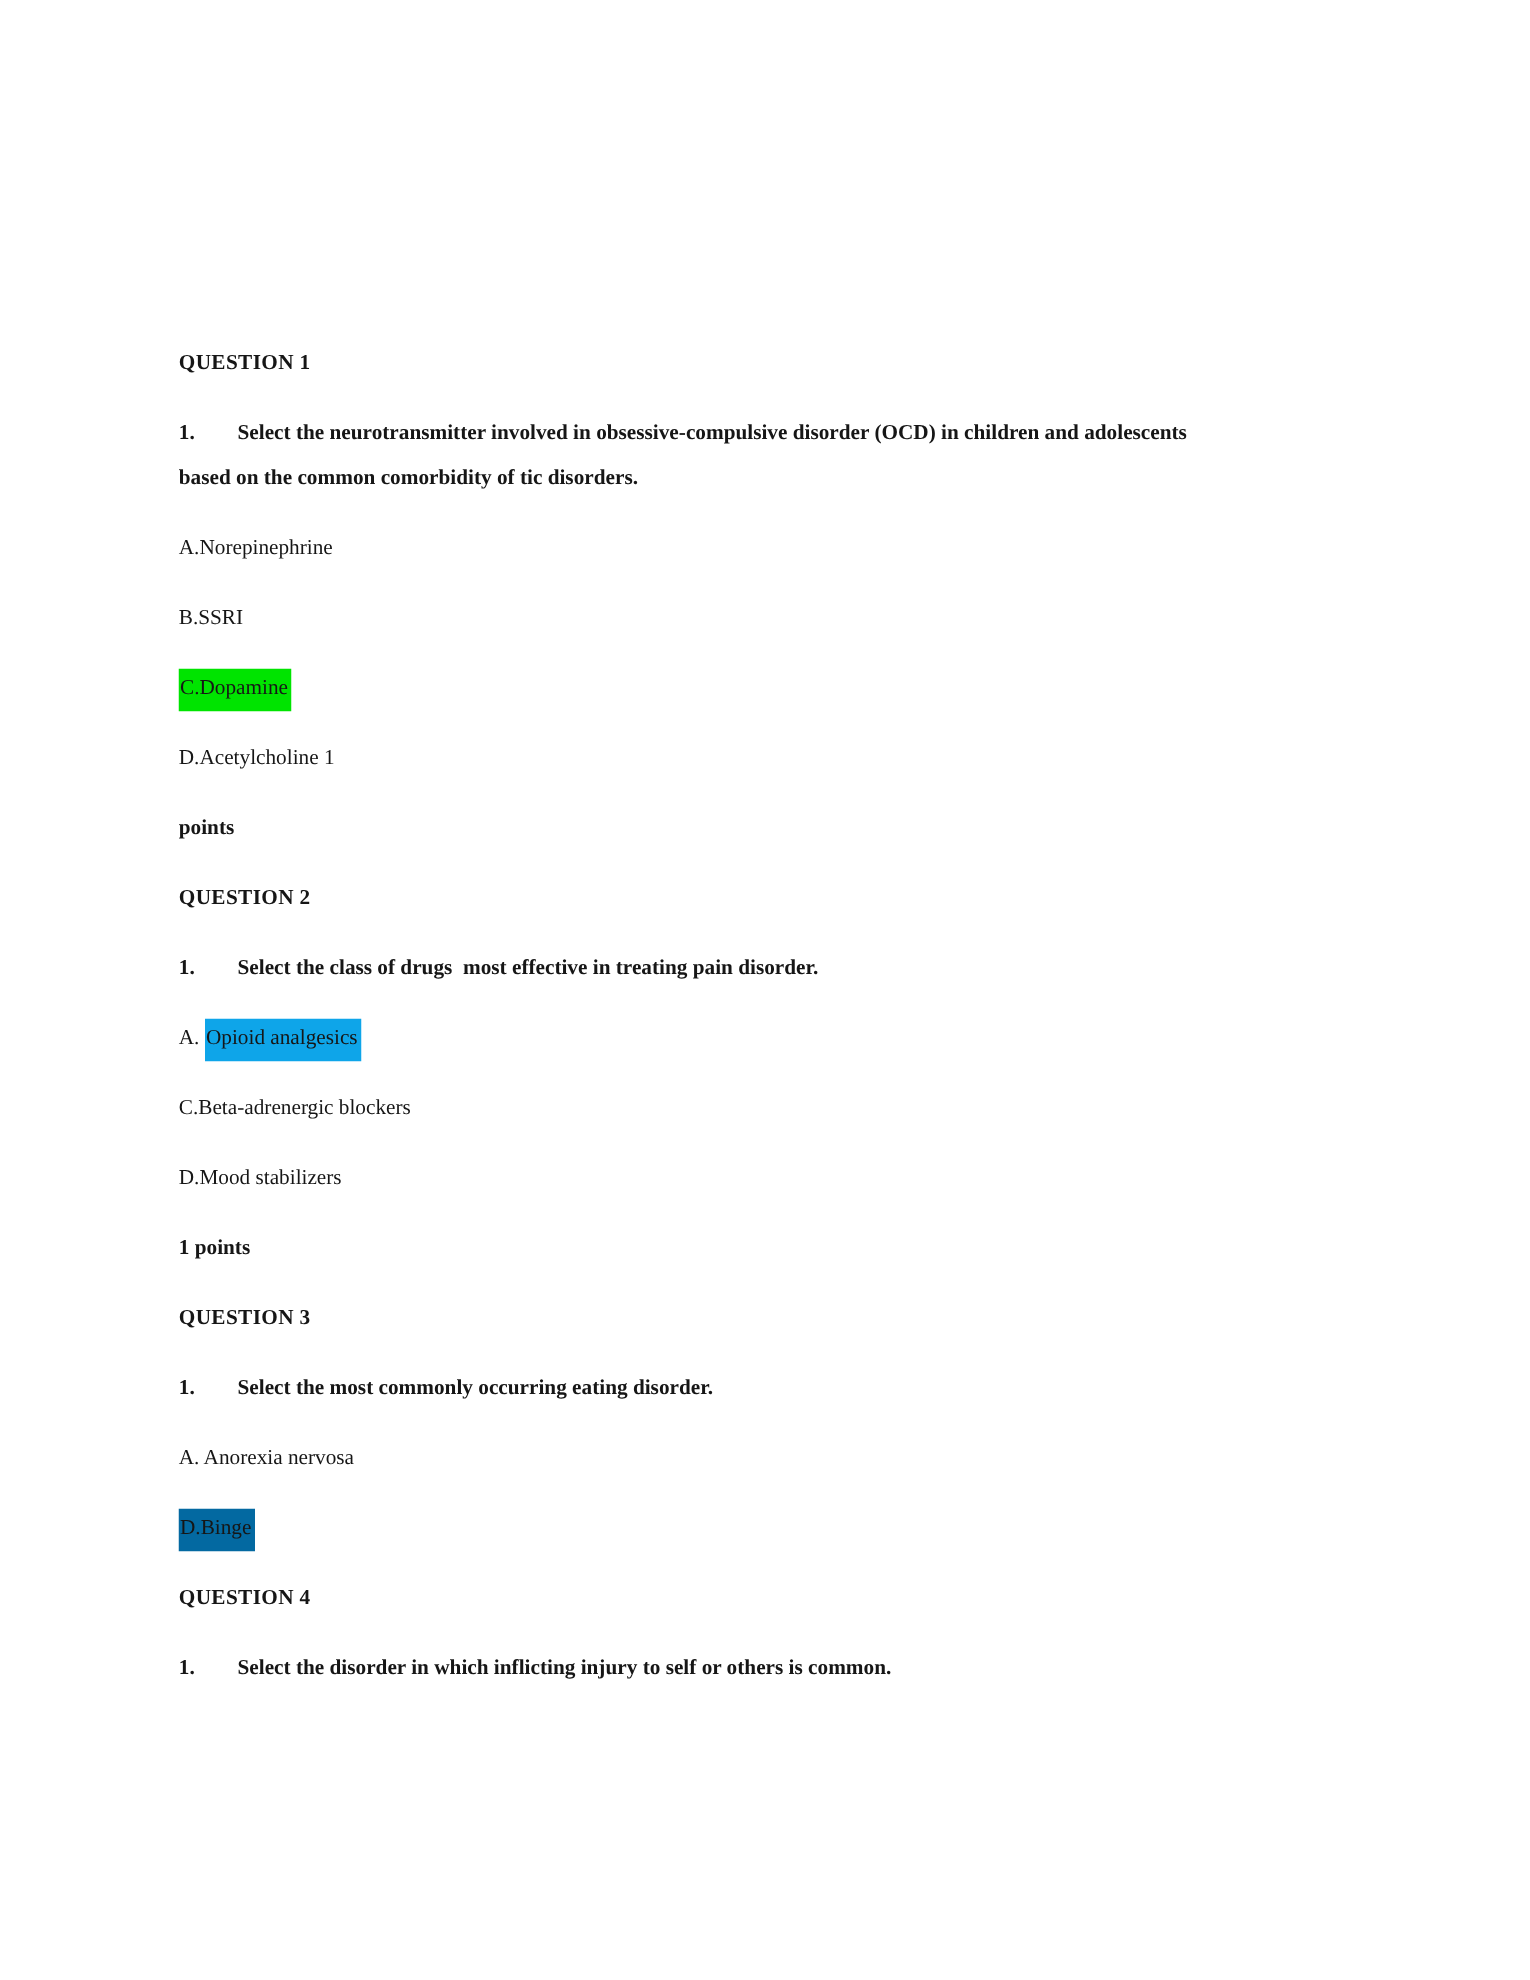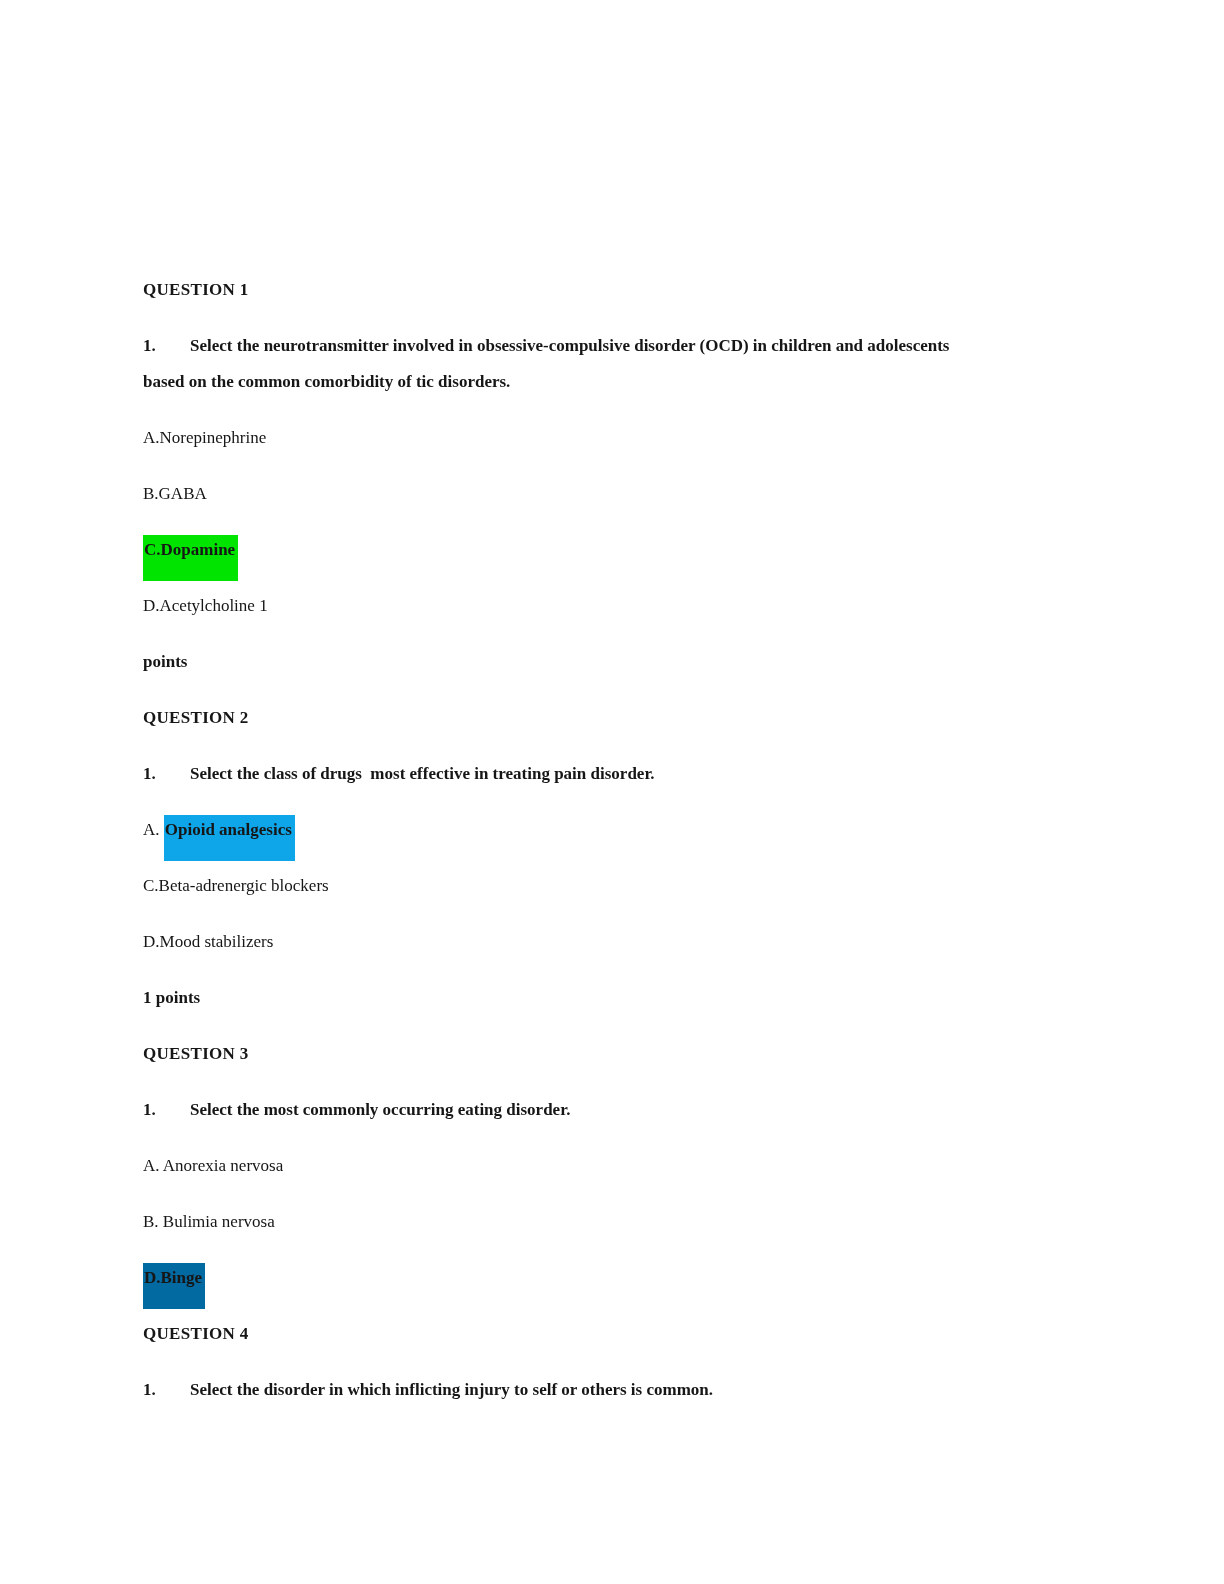--- a/index.html
+++ b/index.html
@@ -36,53 +36,51 @@
   }
   .qnum {
     display: inline-block;
     width: 47px;
   }
   .points {
     font-weight: bold;
   }
   .hl {
     
-    padding: 5px 3px 22px 1px;
-    font-weight: bold;
+    padding: 5px 3px 10px 1px;
   }
 </style>
 </head>
 <body style="background: rgb(255, 255, 255); color: rgb(22, 22, 22);">
 
 <div class="page">
 
   <div>
     <p class="q-heading">QUESTION 1</p>
     <p class="prompt"><span class="qnum">1.</span><span>Select the neurotransmitter involved in obsessive-compulsive disorder (OCD) in children and adolescents based on the common comorbidity of tic disorders.</span></p>
     <p><span>A.Norepinephrine</span></p>
-    <p><span>B.GABA</span></p>
+    <p><span>B.SSRI</span></p>
     <p><span class="hl" style="background: rgb(0, 228, 0);">C.Dopamine</span></p>
     <p><span>D.Acetylcholine 1</span></p>
     <p class="points">points</p>
   </div>
 
   <div>
     <p class="q-heading">QUESTION 2</p>
     <p class="prompt"><span class="qnum">1.</span><span>Select the class of drugs  most effective in treating pain disorder.</span></p>
     <p><span>A. </span><span class="hl" style="background: #0ea5e9;">Opioid analgesics</span></p>
     <p><span>C.Beta-adrenergic blockers</span></p>
     <p><span>D.Mood stabilizers</span></p>
     <p class="points">1 points</p>
   </div>
 
   <div>
     <p class="q-heading">QUESTION 3</p>
     <p class="prompt"><span class="qnum">1.</span><span>Select the most commonly occurring eating disorder.</span></p>
     <p><span>A. Anorexia nervosa</span></p>
-    <p><span>B. Bulimia nervosa</span></p>
     <p><span class="hl" style="background: #0369a1;">D.Binge</span></p>
   </div>
 
   <div>
     <p class="q-heading">QUESTION 4</p>
     <p class="prompt"><span class="qnum">1.</span><span>Select the disorder in which inflicting injury to self or others is common.</span></p>
   </div>
 
 </div>
 

